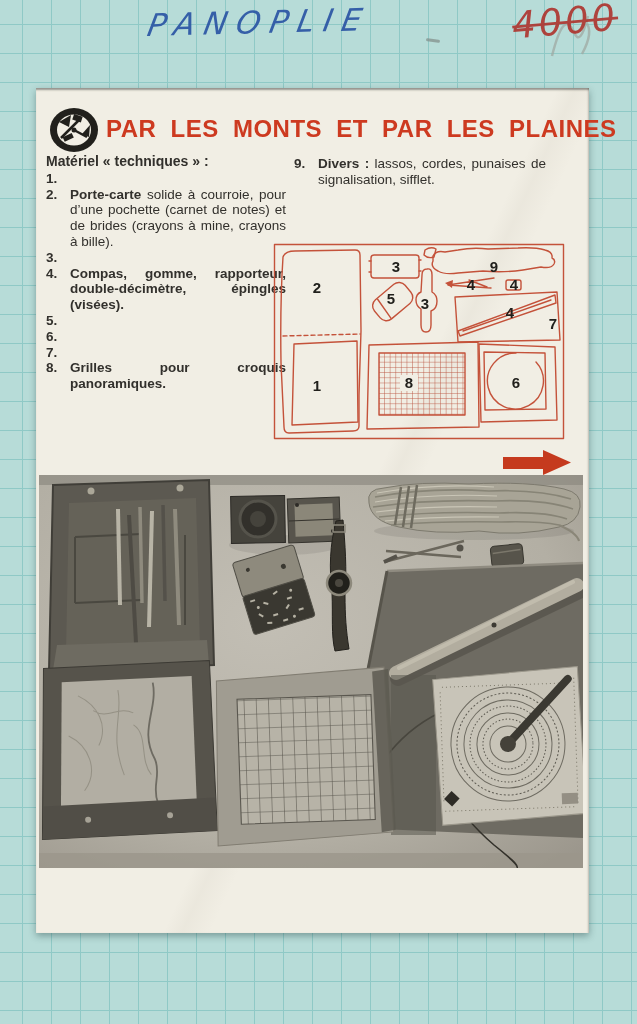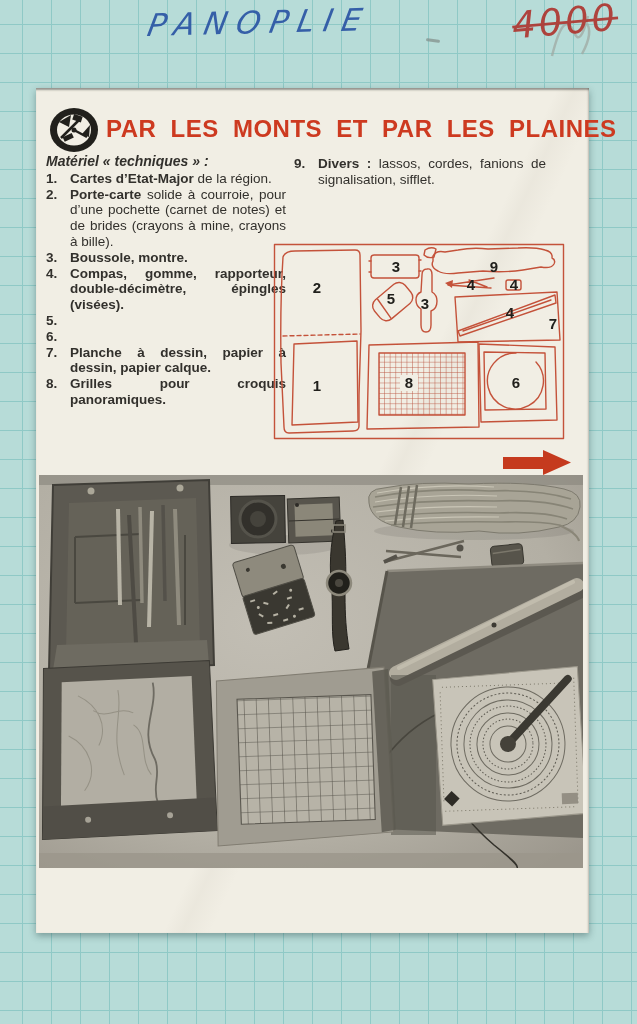--- a/index.html
+++ b/index.html
@@ -43,21 +43,21 @@
   }
   .logo{position:absolute;left:13px;top:19px;width:50px;height:46px;}
   .title{
     position:absolute;left:70px;top:27px;white-space:nowrap;
     font-weight:bold;font-size:24px;letter-spacing:.5px;word-spacing:7px;
     color:var(--title-red,#cd3a20);
   }
   .col{position:absolute;color:var(--ink-text,#32302c);font-size:13.5px;line-height:15.8px;}
   .col-left{left:10px;top:66px;width:240px;}
   .col-right{left:258px;top:68px;width:252px;}
-  .heading{margin:0 0 1px 0;font-weight:bold;font-size:14px;font-style:italic;}
+  .heading{margin:0 0 1px 0;font-weight:bold;font-size:14px;}
   .li{display:flex;margin:0;}
   .num{flex:0 0 24px;font-weight:bold;}
   .itext{flex:1;text-align:justify;}
   .itext b{font-weight:bold;}
   .diagram{position:absolute;left:237px;top:155px;width:292px;height:198px;}
   .rd{stroke:var(--diagram-red,#c4523a);fill:none;stroke-width:1.4;stroke-linejoin:round;stroke-linecap:round;}
   .dlabel{font-family:"Liberation Sans",sans-serif;font-weight:bold;font-size:15px;fill:#21201c;text-anchor:middle;}
   .arrow{position:absolute;left:467px;top:362px;width:68px;height:26px;}
   .photo{position:absolute;left:3px;top:387px;width:544px;height:393px;}
 </style>
@@ -85,54 +85,51 @@
       <circle cx="25" cy="23" r="2.5" fill="#21201c"></circle>
       <polygon points="33,27 41,18 40,30" fill="#21201c"></polygon>
       <rect x="14" y="28" width="10" height="5" transform="rotate(-25 19 30)" fill="#21201c"></rect>
     </svg>
     <div class="title">PAR LES MONTS ET PAR LES PLAINES</div>
 
     <div class="col col-left">
       <p class="heading">Matériel « techniques » :</p>
       <div class="li">
         <span class="num">1.</span>
-        <span class="itext"><b>Cartes d’Etat-Major</b><span> de la région.</span></span>
       </div>
       <div class="li">
         <span class="num">2.</span>
         <span class="itext"><b>Porte-carte</b><span> solide à courroie, pour d’une pochette (carnet de notes) et de brides (crayons à mine, crayons à bille).</span></span>
       </div>
       <div class="li">
         <span class="num">3.</span>
-        <span class="itext"><b>Boussole, montre.</b><span></span></span>
       </div>
       <div class="li">
         <span class="num">4.</span>
         <span class="itext"><b>Compas, gomme, rapporteur, double-décimètre, épingles (visées).</b><span></span></span>
       </div>
       <div class="li">
         <span class="num">5.</span>
       </div>
       <div class="li">
         <span class="num">6.</span>
       </div>
       <div class="li">
         <span class="num">7.</span>
-        <span class="itext"><b>Planche à dessin, papier à dessin, papier calque.</b><span></span></span>
       </div>
       <div class="li">
         <span class="num">8.</span>
         <span class="itext"><b>Grilles pour croquis panoramiques.</b><span></span></span>
       </div>
     </div>
 
     <div class="col col-right">
       <div class="li">
         <span class="num">9.</span>
-        <span class="itext"><b>Divers :</b><span> lassos, cordes, fanions de signalisation, sifflet.</span></span>
+        <span class="itext"><b>Divers :</b><span> lassos, cordes, punaises de signalisation, sifflet.</span></span>
       </div>
     </div>
 
     <svg class="diagram" viewBox="0 0 292 198">
       <defs>
         <pattern id="dgrid" width="5.6" height="5.2" patternUnits="userSpaceOnUse">
           <path d="M5.6 0V5.2M0 5.2H5.6" stroke="#b95340" stroke-width="0.9" fill="none"></path>
         </pattern>
       </defs>
       <rect class="rd" x="1.5" y="1.5" width="289" height="194"></rect>

